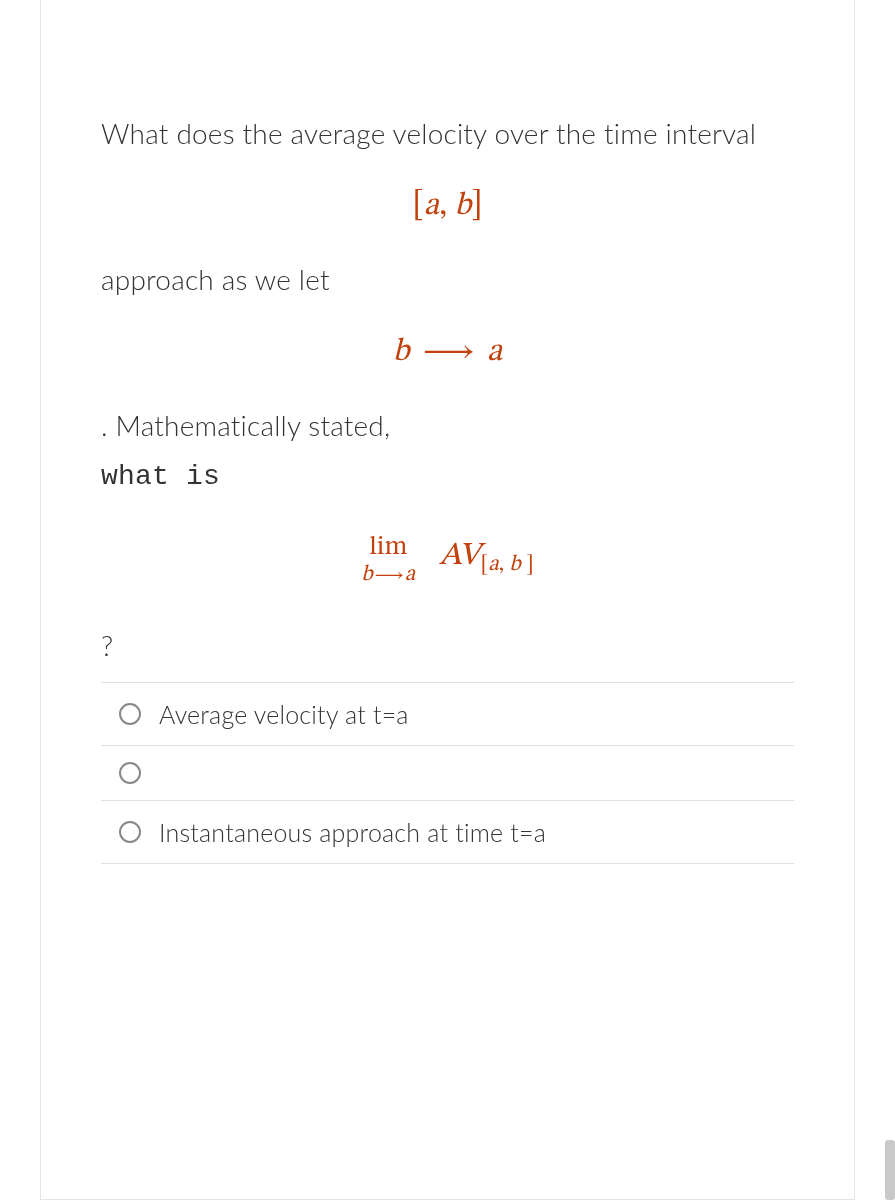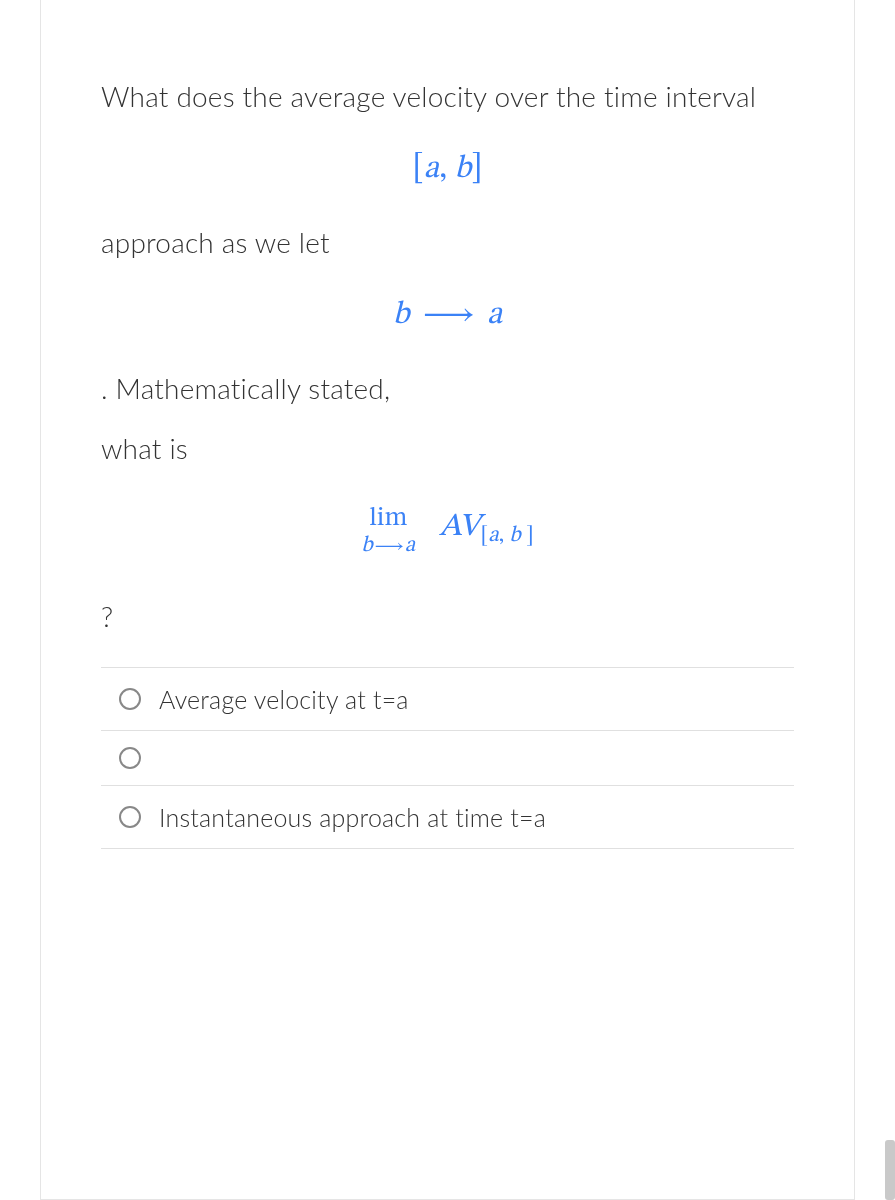--- a/index.html
+++ b/index.html
@@ -10,37 +10,37 @@
     font-family: "Segoe UI", "Helvetica Neue", "Lato", sans-serif;
     font-weight: 300;
     color: #333;
     position: relative;
     overflow: hidden;
   }
   .card {
     border: 1px solid #e5e5e5;
     border-top: none;
     margin: 0 40px 0 40px;
-    padding: 75px 60px 20px 60px;
+    padding: 112px 60px 20px 60px;
     height: 100%;
   }
   .q-text {
     font-size: 28px;
     line-height: 1.5;
     color: #333;
     font-weight: 300;
     letter-spacing: 0.2px;
   }
   .math {
     font-family: "Cambria Math", "STIX Two Math", "Latin Modern Math", Georgia, serif;
     font-style: italic;
     font-size: 32px;
     text-align: center;
     margin: 32px 0;
-    color: #3b82f6;
+    color: #c2410c;
     font-weight: 400;
   }
   .math .upright { font-style: normal; }
   .arrow { font-style: normal; display: inline-block; margin: 0 6px; letter-spacing: -1px; }
   .limit {
     display: inline-block;
     text-align: center;
     position: relative;
   }
   .limit-top { display: block; font-size: 27px; }
@@ -48,21 +48,21 @@
     display: block;
     font-size: 22px;
     margin-top: -4px;
   }
   .av-group { display: inline-block; vertical-align: 16px; margin-left: 16px; }
   .sub {
     font-size: 22px;
     vertical-align: -6px;
   }
   .options {
-    margin-top: 30px;
+    margin-top: 16px;
     border-top: 1px solid #e0e0e0;
   }
   .option {
     display: flex;
     align-items: center;
     border-bottom: 1px solid #e0e0e0;
     padding: 16px 0 16px 18px;
     cursor: pointer;
   }
   .radio {
@@ -102,21 +102,21 @@
 
   <div class="q-text">approach as we let</div>
 
   <div class="math">
     <span>b</span>
     <span class="arrow">⟶</span>
     <span>a</span>
   </div>
 
   <div class="q-text">. Mathematically stated,</div>
-  <div class="q-text" style="margin-top:18px;">what is</div>
+  <div class="q-text" style="margin-top:10px;font-family:Liberation Mono, monospace;">what is</div>
 
   <div class="math">
     <span class="limit">
       <span class="limit-top upright">lim</span>
       <span class="limit-sub">
         <span>b</span><span class="arrow" style="margin:0 2px;font-size:18px;">⟶</span><span>a</span>
       </span>
     </span>
     <span class="av-group">
       <span>AV</span><span class="sub upright">[<span style="font-style:italic">a</span>, <span style="font-style:italic">b</span> ]</span>

